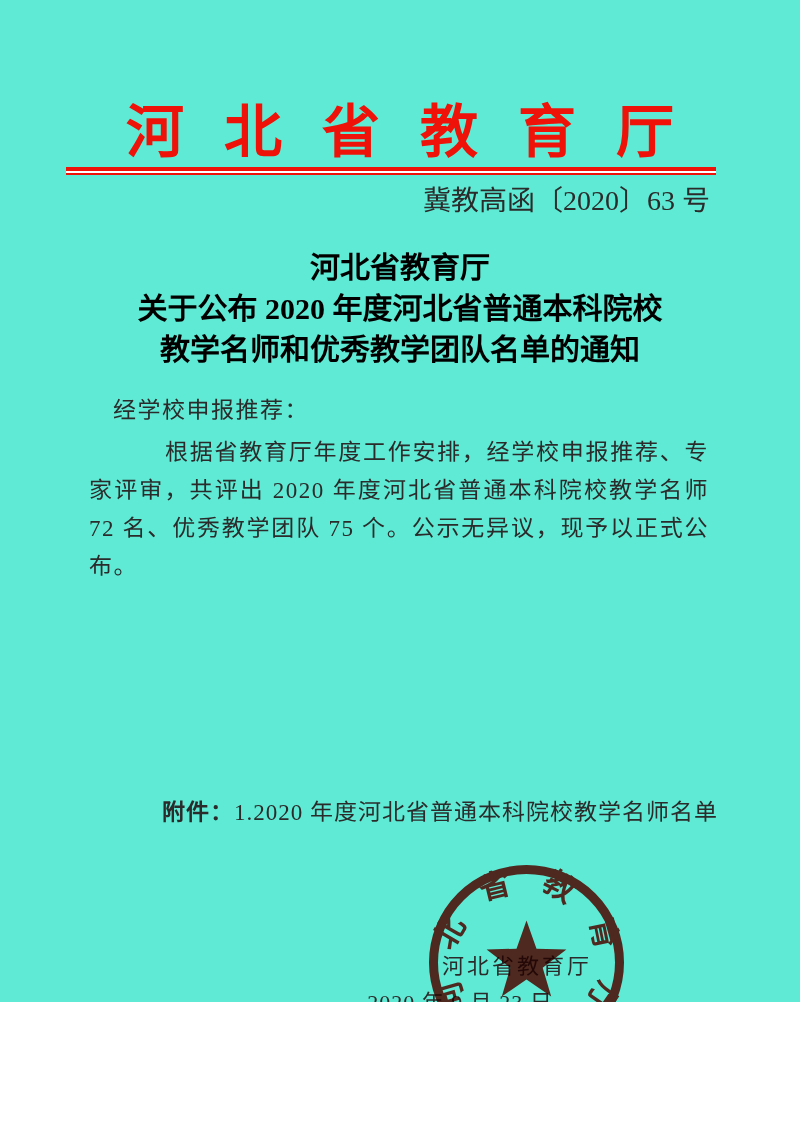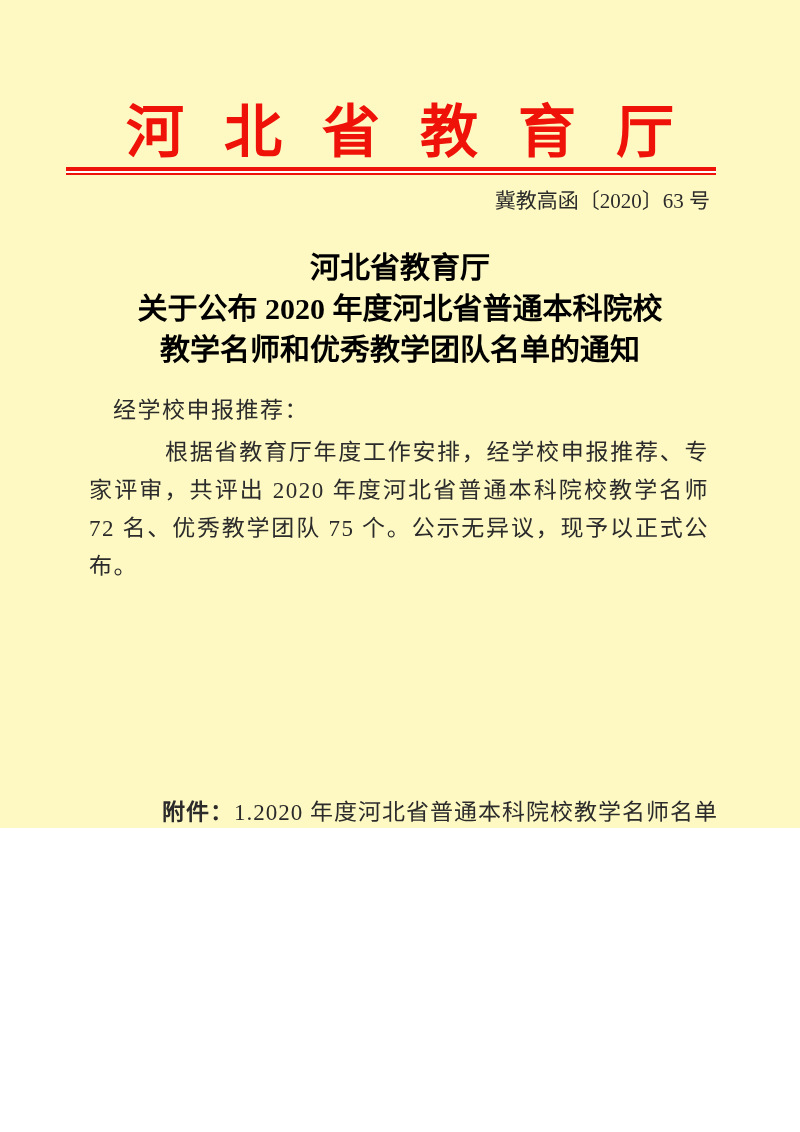--- a/index.html
+++ b/index.html
@@ -1,34 +1,34 @@
 <!DOCTYPE html>
 <html lang="zh-CN"><head>
 <meta charset="utf-8">
 <style>
   html,body{margin:0;padding:0;background:#ffffff;}
   .page{
-    position:relative;width:800px;height:828px;background:#fef9c3;
+    position:relative;width:800px;height:1002px;background:#5eead4;
     overflow:hidden;font-family:"Liberation Serif", serif;color:#1c1c1c;
   }
   
   .agency-head{
     position:absolute;top:100px;left:0;width:100%;
     text-align:center;color:#ee1208;font-weight:bold;
     font-size:58px;line-height:66px;letter-spacing:40px;text-indent:40px;
     white-space:nowrap;
   }
   .rule-top{
     position:absolute;top:167px;left:66px;width:650px;height:2px;
     border-top:4px solid #ee1208;border-bottom:2px solid #ee1208;
     background:#ffffff;
   }
   .doc-number{
     position:absolute;top:186px;right:90px;
-    font-size:21px;line-height:30px;color:#2b2b2b;white-space:nowrap;
+    font-size:28px;line-height:30px;color:#2b2b2b;white-space:nowrap;
   }
   
   .doc-title{
     position:absolute;top:247px;left:0;width:100%;
     text-align:center;font-weight:bold;font-size:30px;line-height:41px;
     color:#000;
   }
   
   .body-block{
     position:absolute;top:392px;left:85px;width:628px;

